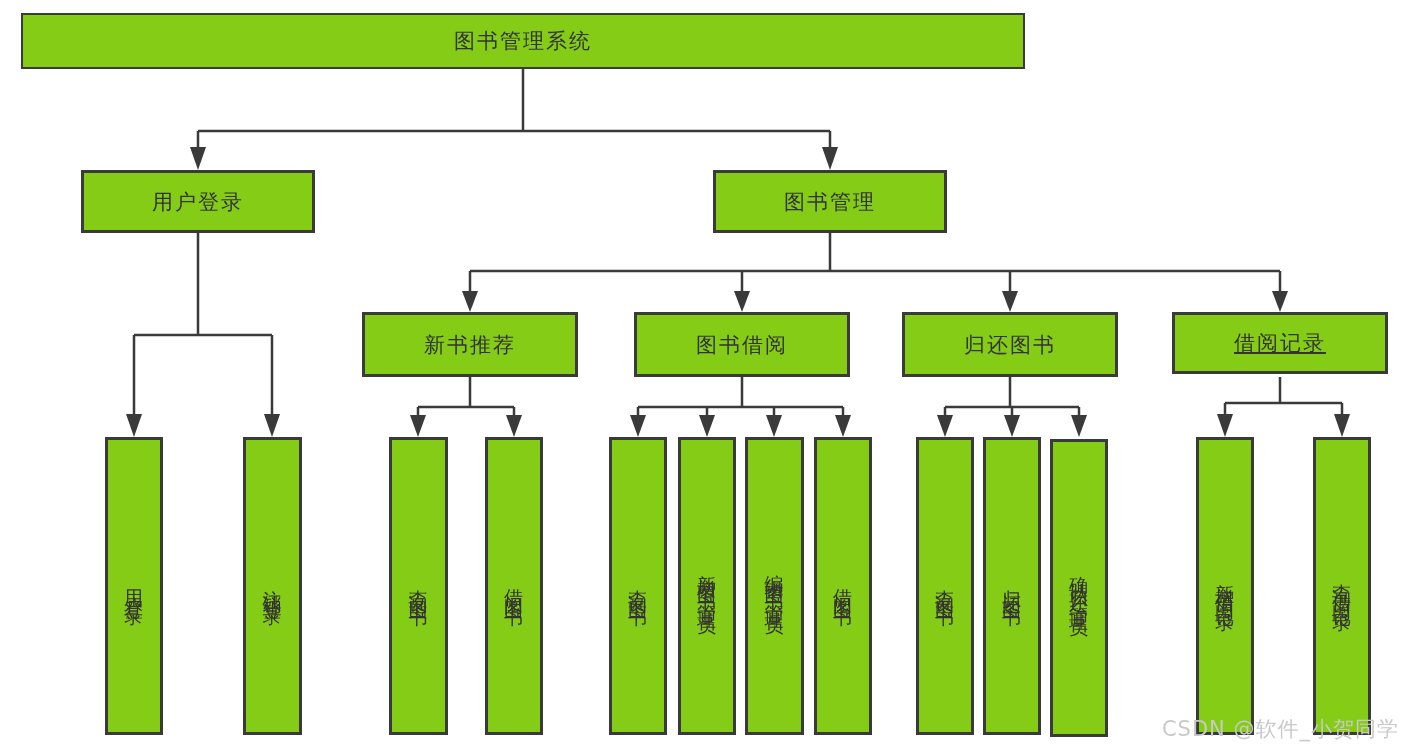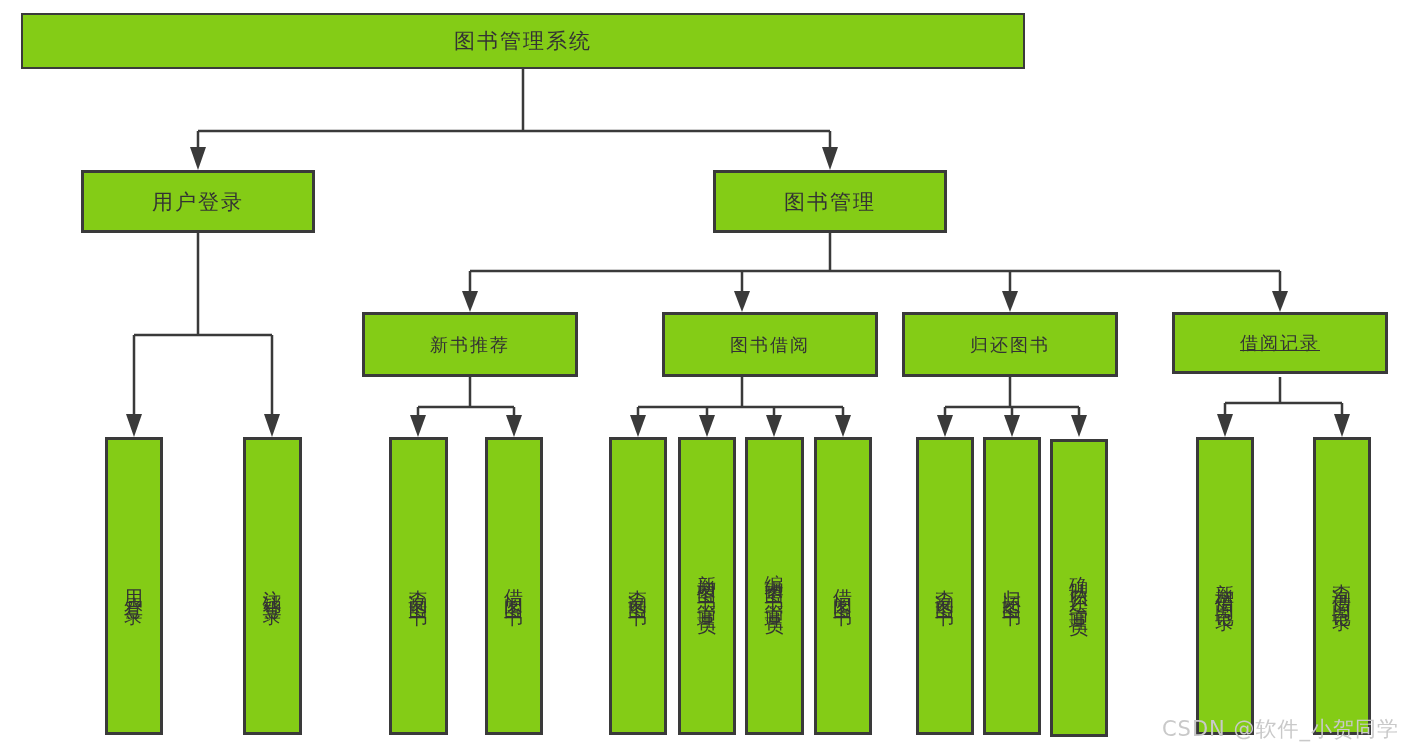--- a/index.html
+++ b/index.html
@@ -16,21 +16,21 @@
     box-sizing:border-box;
     border:3px solid #3a3a3a;
     background:#84cc16;
     display:flex;align-items:center;justify-content:center;
     color:#333333;
     letter-spacing:2px;
     text-align:center;
   }
   .root{border-width:2px;font-size:21px;}
   .lvl2{font-size:21px;}
-  .lvl3{font-size:18px;}
+  .lvl3{font-size:21px;}
   .leaf{
     writing-mode:vertical-rl;
     text-orientation:mixed;
     font-size:19px;
     letter-spacing:6px;
     line-height:1;
     display:flex;align-items:center;justify-content:center;
   }
   .watermark{
     position:absolute;
@@ -92,21 +92,21 @@
       <polygon points="1334,414 1350,414 1342,437"></polygon>
     </g>
   </svg>
 
   <div class="node root" style="left:21px;top:13px;width:1004px;height:56px;">图书管理系统</div>
 
   <div class="node lvl2" style="left:81px;top:170px;width:234px;height:63px;">用户登录</div>
   <div class="node lvl2" style="left:713px;top:170px;width:234px;height:63px;">图书管理</div>
 
   <div class="node lvl3" style="left:362px;top:312px;width:216px;height:65px;">新书推荐</div>
-  <div class="node lvl3" style="left:634px;top:312px;width:216px;height:65px;margin-left:28px;">图书借阅</div>
+  <div class="node lvl3" style="left:634px;top:312px;width:216px;height:65px;">图书借阅</div>
   <div class="node lvl3" style="left:902px;top:312px;width:216px;height:65px;">归还图书</div>
   <div class="node lvl3" style="left:1172px;top:312px;width:216px;height:62px;text-decoration:underline;">借阅记录</div>
 
   <div class="node leaf" style="left:105px;top:437px;width:58px;height:298px;">用户登录</div>
   <div class="node leaf" style="left:243px;top:437px;width:59px;height:298px;">注销登录</div>
 
   <div class="node leaf" style="left:389px;top:437px;width:59px;height:298px;">查询图书</div>
   <div class="node leaf" style="left:485px;top:437px;width:58px;height:298px;">借阅图书</div>
 
   <div class="node leaf" style="left:609px;top:437px;width:58px;height:298px;">查询图书</div>

